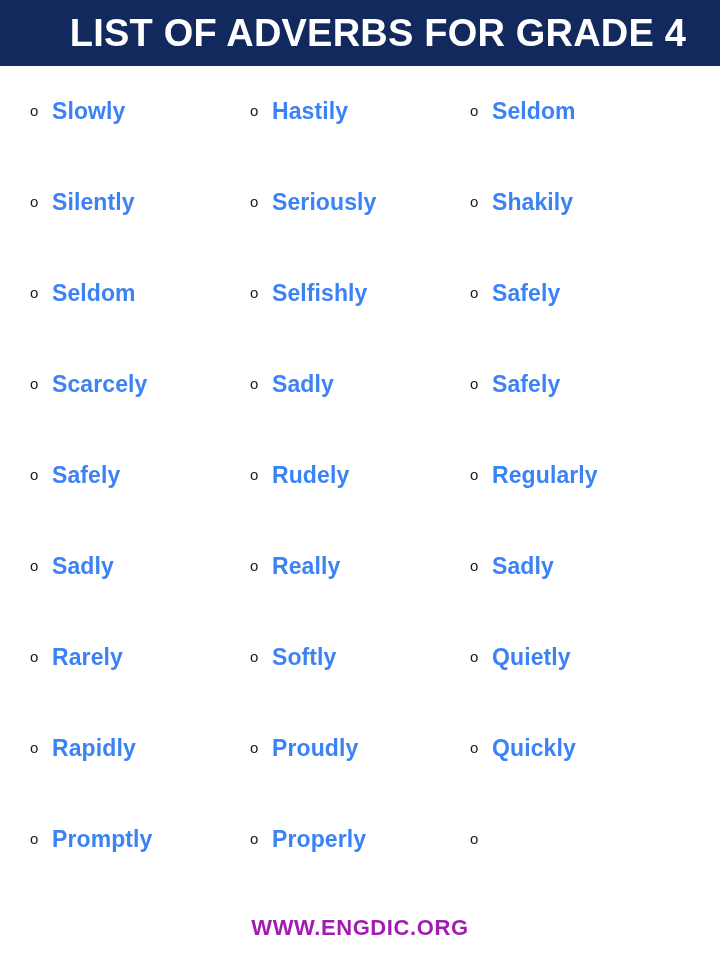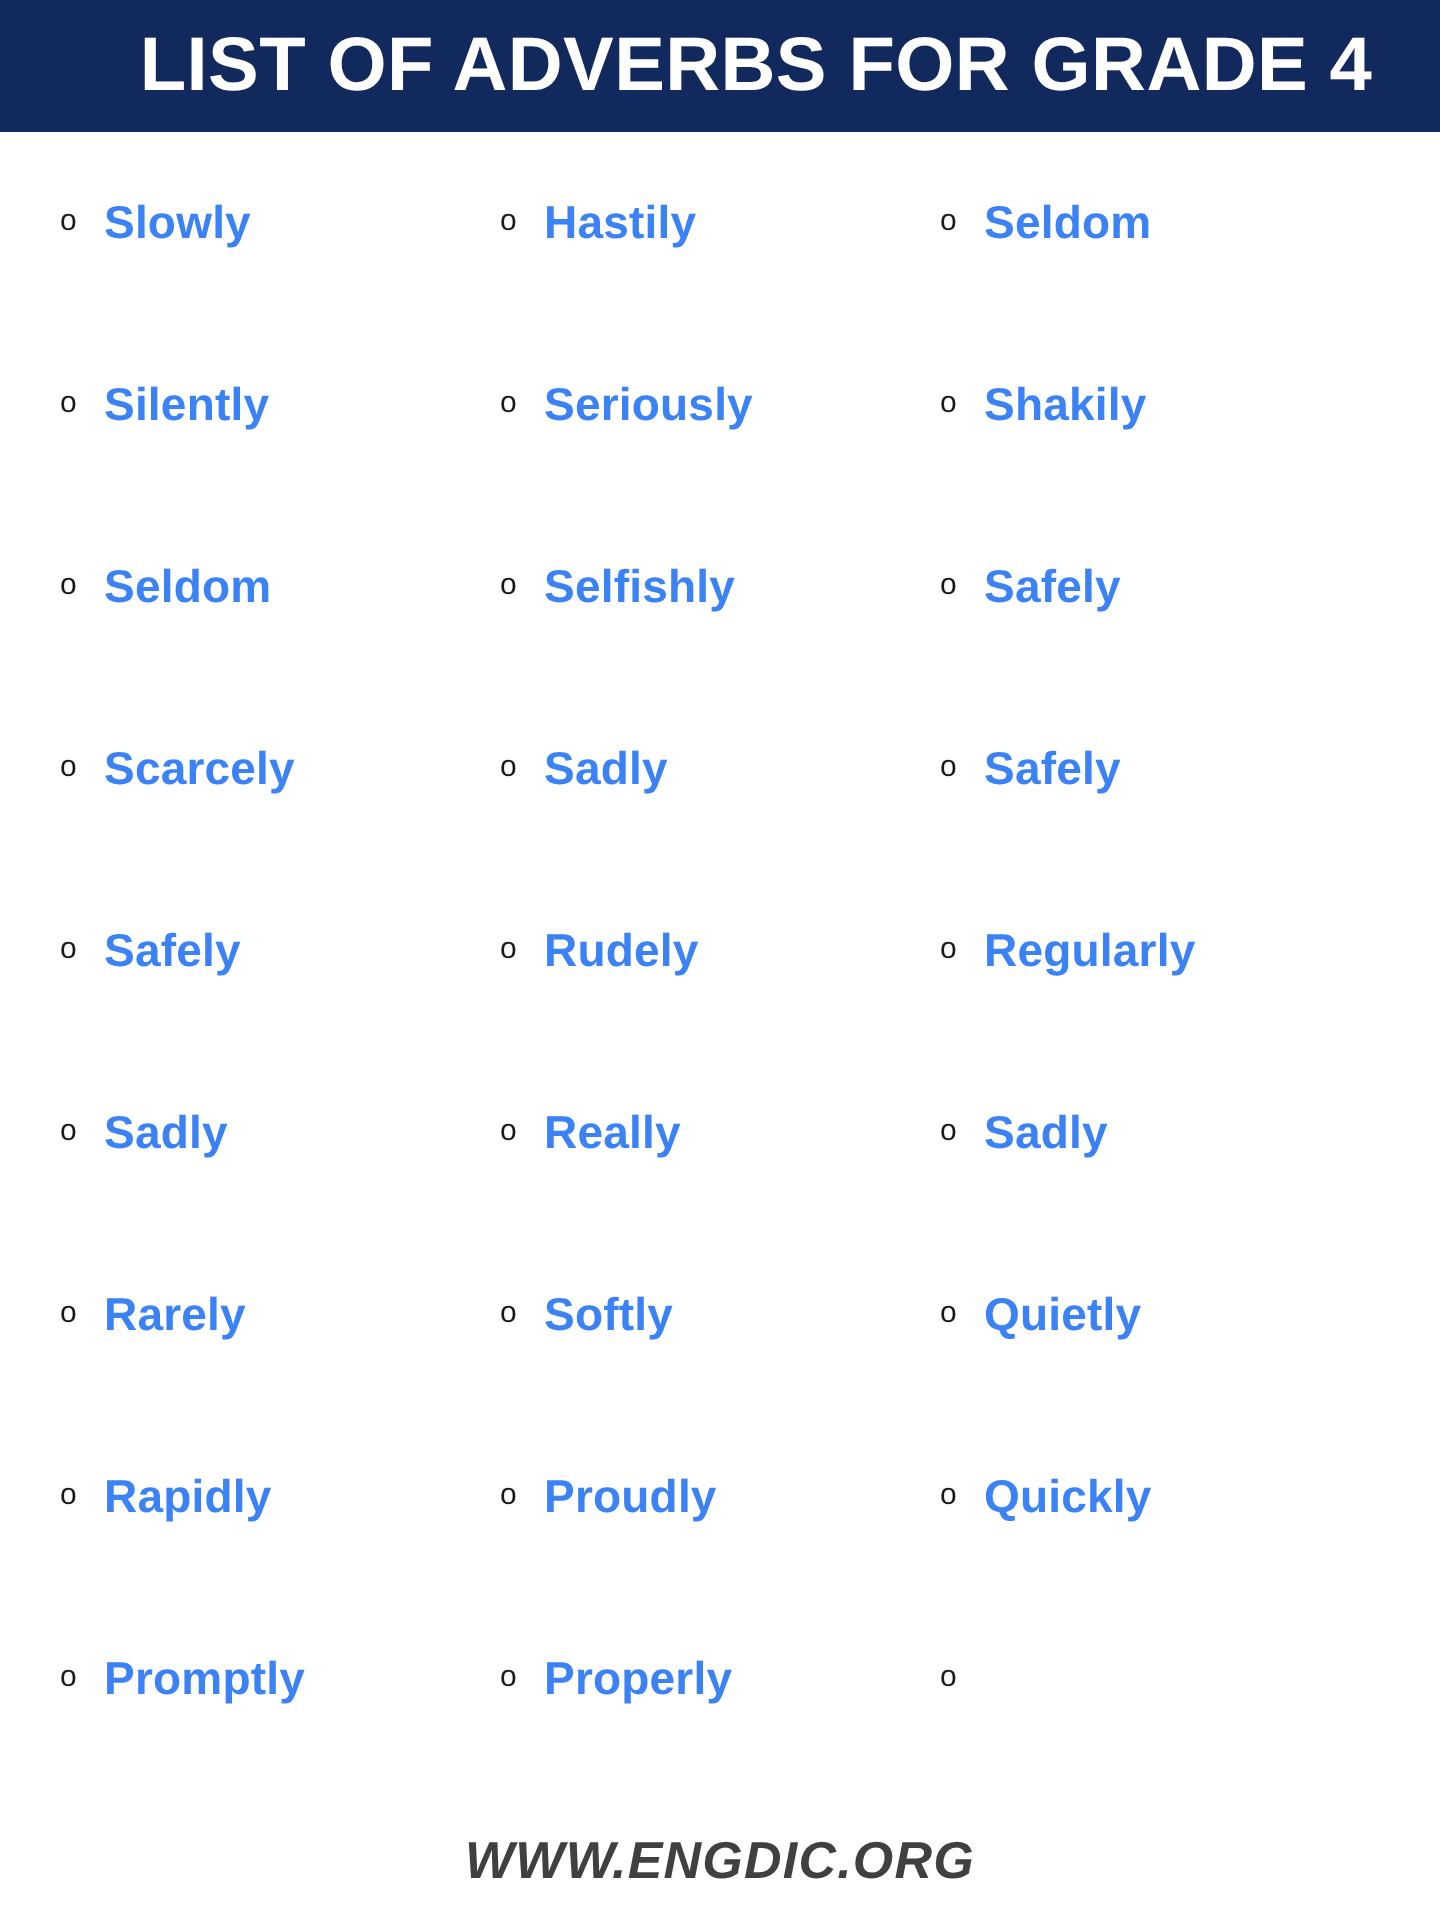--- a/index.html
+++ b/index.html
@@ -75,26 +75,25 @@
   }
   .footer {
     height: 64px;
     display: flex;
     align-items: flex-start;
     justify-content: center;
     padding-top: 4px;
     box-sizing: border-box;
   }
   .footer-text {
-    font-size: 26px;
+    font-size: 22px;
     font-weight: bold;
-    color: #404040;
+    color: #a21caf;
     letter-spacing: 0.6px;
     font-family: "Liberation Sans", sans-serif;
-    font-style: italic;
   }
 </style>
 </head>
 <body>
 
 <div class="page">
 
   <div class="header">
     <div class="header-title">LIST OF ADVERBS FOR GRADE 4</div>
   </div>

